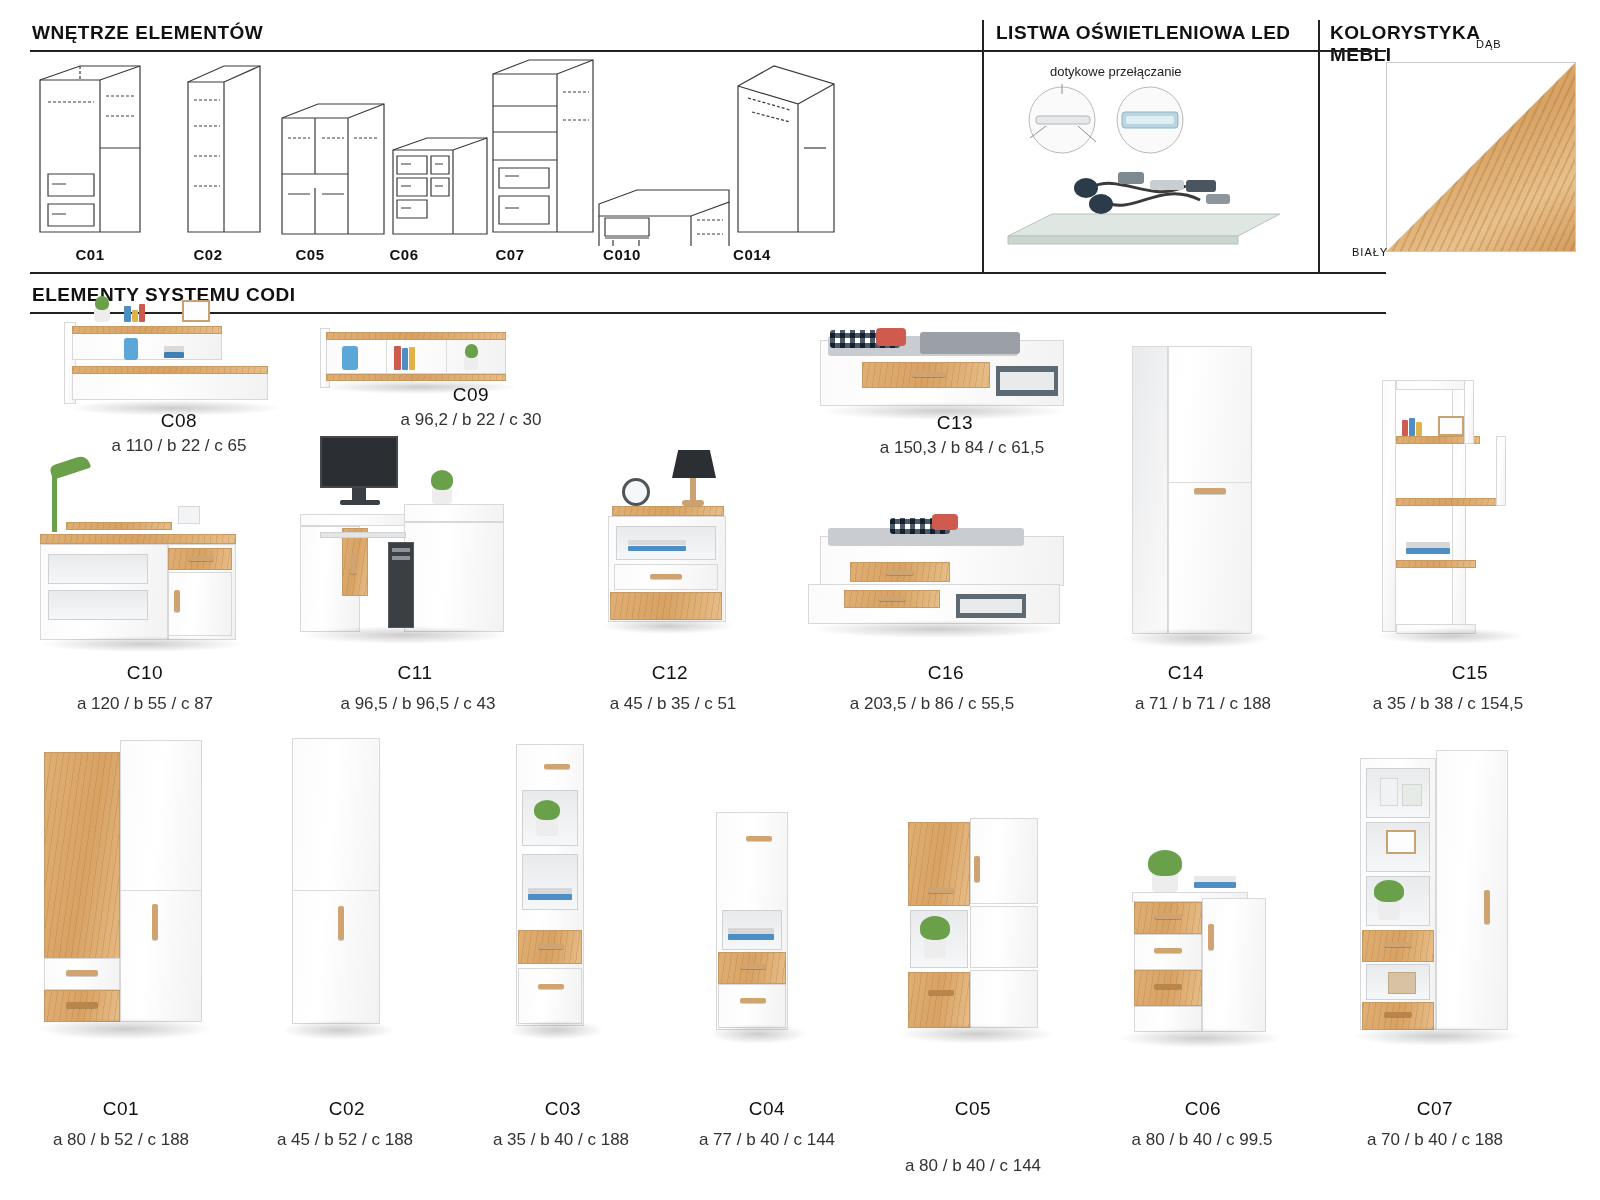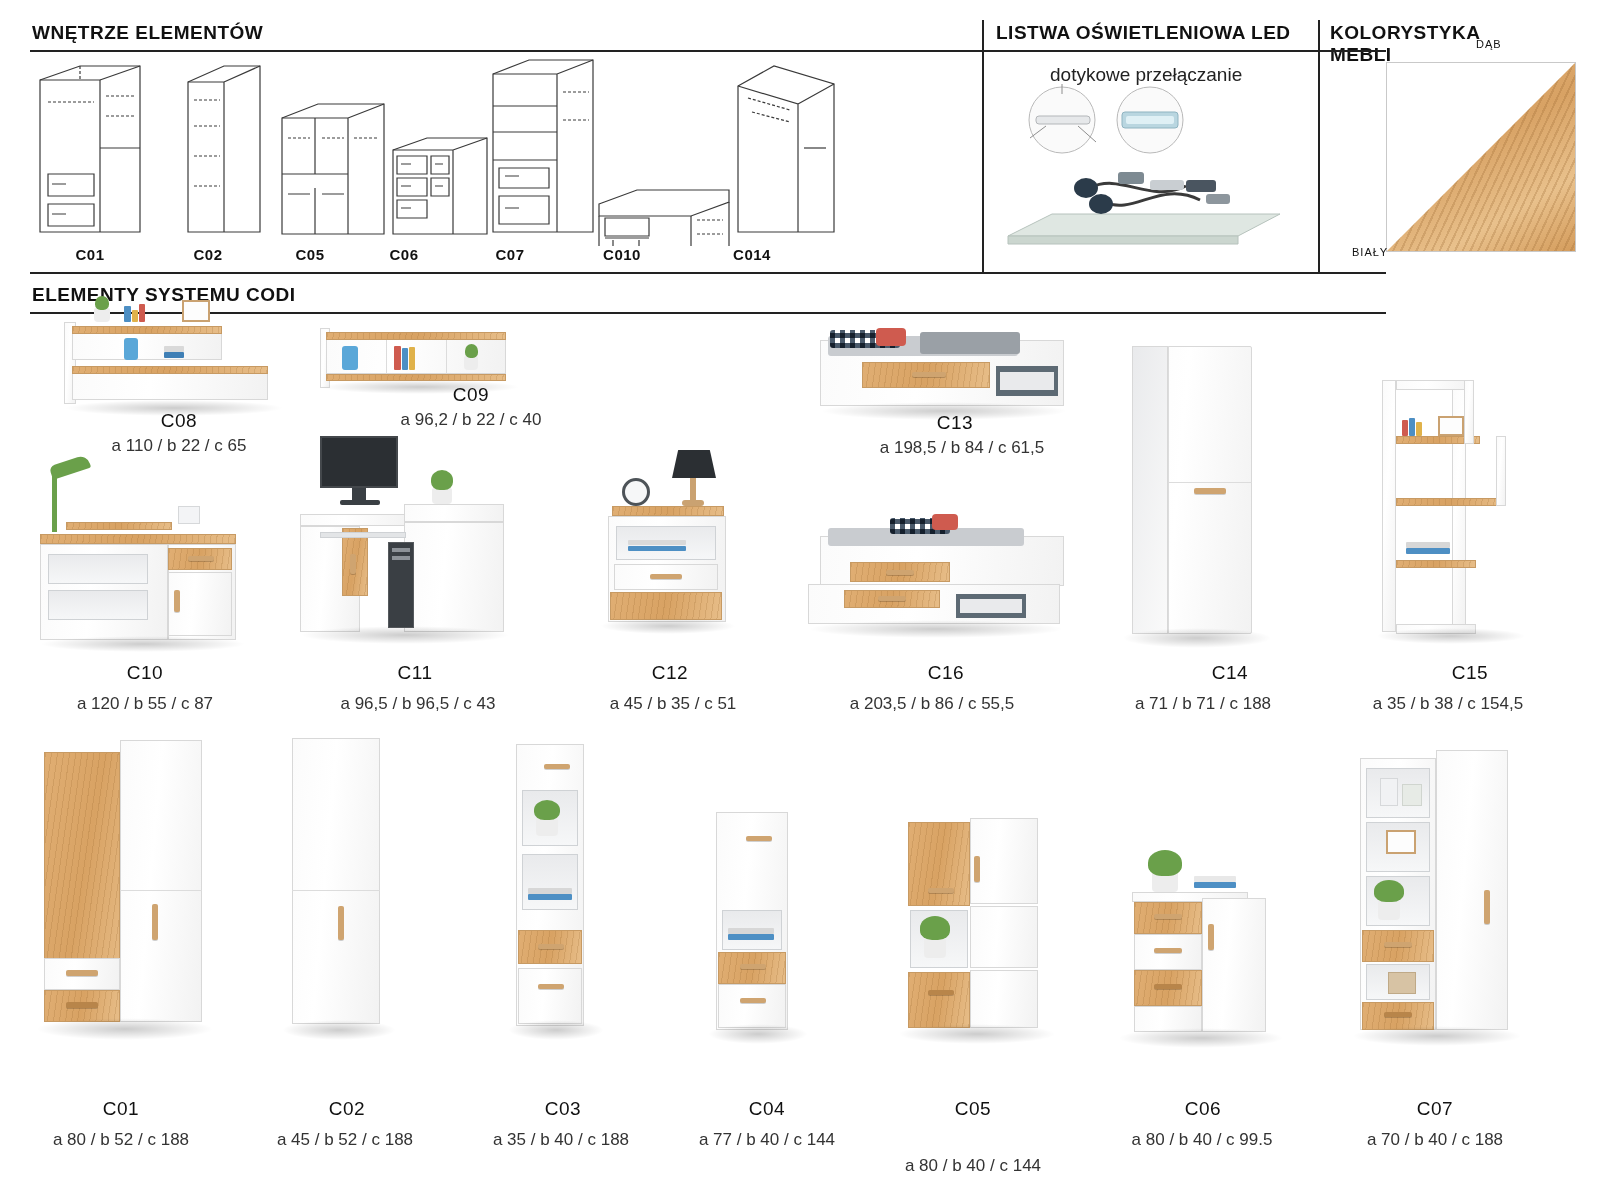--- a/index.html
+++ b/index.html
@@ -48,21 +48,21 @@
     font-weight: bold;
     color: #111;
     text-align: center;
     width: 120px;
     letter-spacing: 0.5px;
   }
 
   
   .led-caption {
     position: absolute;
-    font-size: 19px;
+    font-size: 13px;
     color: #222;
     top: 64px;
     left: 1050px;
   }
 
   
   .swatch {
     position: absolute;
     left: 1386px; top: 62px;
     width: 190px; height: 190px;
@@ -304,39 +304,39 @@
     <div class="body-oak" style="left:6px; top:52px; width:180px; height:7px;"></div>
     <div style="position:absolute; left:22px; top:24px; width:16px; height:24px; background:#5aa7d8; border-radius:3px;"></div>
     <div class="book" style="left:74px; top:24px; width:7px; height:24px; background:#cf5b4f;"></div>
     <div class="book" style="left:82px; top:26px; width:6px; height:22px; background:#4d8fc4;"></div>
     <div class="book" style="left:89px; top:25px; width:6px; height:23px; background:#e0b24a;"></div>
     <div class="plant-pot" style="left:144px; top:34px; width:14px; height:14px;"></div>
     <div class="plant-leaf" style="left:145px; top:22px; width:13px; height:14px;"></div>
     <div class="shadow" style="left:0; top:58px; width:200px; height:14px;"></div>
   </div>
   <div class="prod-code" style="left:396px; top:384px; width:150px;">C09</div>
-  <div class="prod-dims" style="left:376px; top:410px; width:190px;">a 96,2 / b 22 / c 40</div>
+  <div class="prod-dims" style="left:376px; top:410px; width:190px;">a 96,2 / b 22 / c 30</div>
 
   <div class="prod" style="left:820px; top:326px; width:260px; height:96px;">
     <div class="body-white" style="left:0; top:14px; width:244px; height:66px;"></div>
     <div style="position:absolute; left:8px; top:10px; width:190px; height:20px; background:#c9ccd0; border-radius:3px;"></div>
     <div style="position:absolute; left:10px; top:4px; width:70px; height:18px;
                 background:repeating-linear-gradient(90deg,#4a5a6b 0 5px,#ffffff 5px 10px),
                            repeating-linear-gradient(0deg,#4a5a6b 0 5px,#ffffff 5px 10px);
                 background-blend-mode:multiply; border-radius:3px;"></div>
     <div style="position:absolute; left:56px; top:2px; width:30px; height:18px; background:#cf5b4f; border-radius:4px;"></div>
     <div style="position:absolute; left:100px; top:6px; width:100px; height:22px; background:#9aa0a6; border-radius:3px;"></div>
     <div class="body-oak" style="left:42px; top:36px; width:128px; height:26px;"></div>
     <div class="handle" style="left:92px; top:46px; width:34px; height:5px;"></div>
     <div style="position:absolute; left:176px; top:40px; width:62px; height:30px; background:#5d6a74;"></div>
     <div style="position:absolute; left:180px; top:46px; width:54px; height:18px; background:#e9eaec;"></div>
     <div class="shadow" style="left:0; top:76px; width:248px; height:18px;"></div>
   </div>
   <div class="prod-code" style="left:880px; top:412px; width:150px;">C13</div>
-  <div class="prod-dims" style="left:852px; top:438px; width:220px;">a 198,5 / b  84 / c 61,5</div>
+  <div class="prod-dims" style="left:852px; top:438px; width:220px;">a 150,3 / b  84 / c 61,5</div>
 
   <div class="prod" style="left:40px; top:450px; width:210px; height:190px;">
     <div class="body-oak" style="left:0; top:84px; width:196px; height:10px;"></div>
     <div class="body-white" style="left:0; top:94px; width:128px; height:96px;"></div>
     <div class="body-white" style="left:128px; top:94px; width:68px; height:96px;"></div>
     <div class="body-oak" style="left:128px; top:98px; width:64px; height:22px;"></div>
     <div class="handle" style="left:148px; top:106px; width:26px; height:5px;"></div>
     <div class="body-white" style="left:128px; top:122px; width:64px; height:64px;"></div>
     <div class="handle" style="left:134px; top:140px; width:6px; height:22px;"></div>
     <div class="shelf-open" style="left:8px; top:104px; width:100px; height:30px;"></div>
@@ -422,21 +422,21 @@
 
   <div class="prod" style="left:1122px; top:336px; width:160px; height:304px;">
     <div class="body-white" style="left:10px; top:10px; width:120px; height:288px; border-radius:2px;"></div>
     <div style="position:absolute; left:10px; top:10px; width:36px; height:288px;
                 background:linear-gradient(100deg,#e9eaec,#fafafa); border:1px solid #d8d8d8;"></div>
     <div class="seam" style="left:46px; top:10px; width:1px; height:288px;"></div>
     <div class="seam" style="left:46px; top:146px; width:84px; height:1px;"></div>
     <div class="handle" style="left:72px; top:152px; width:32px; height:6px;"></div>
     <div class="shadow" style="left:0; top:292px; width:150px; height:20px;"></div>
   </div>
-  <div class="prod-code" style="left:1160px; top:662px; width:140px;">C14</div>
+  <div class="prod-code" style="left:1116px; top:662px; width:140px;">C14</div>
   <div class="prod-dims" style="left:1108px; top:694px; width:190px;">a 71 / b 71 / c 188</div>
 
   <div class="prod" style="left:1376px; top:380px; width:170px; height:262px;">
     <div class="body-white" style="left:6px; top:0; width:14px; height:252px;"></div>
     <div class="body-white" style="left:76px; top:0; width:14px; height:252px;"></div>
     <div class="body-white" style="left:20px; top:0; width:76px; height:10px;"></div>
     <div class="body-oak" style="left:20px; top:56px; width:84px; height:8px;"></div>
     <div class="body-white" style="left:88px; top:0; width:10px; height:64px;"></div>
     <div class="body-oak" style="left:20px; top:118px; width:108px; height:8px;"></div>
     <div class="body-white" style="left:120px; top:56px; width:10px; height:70px;"></div>

